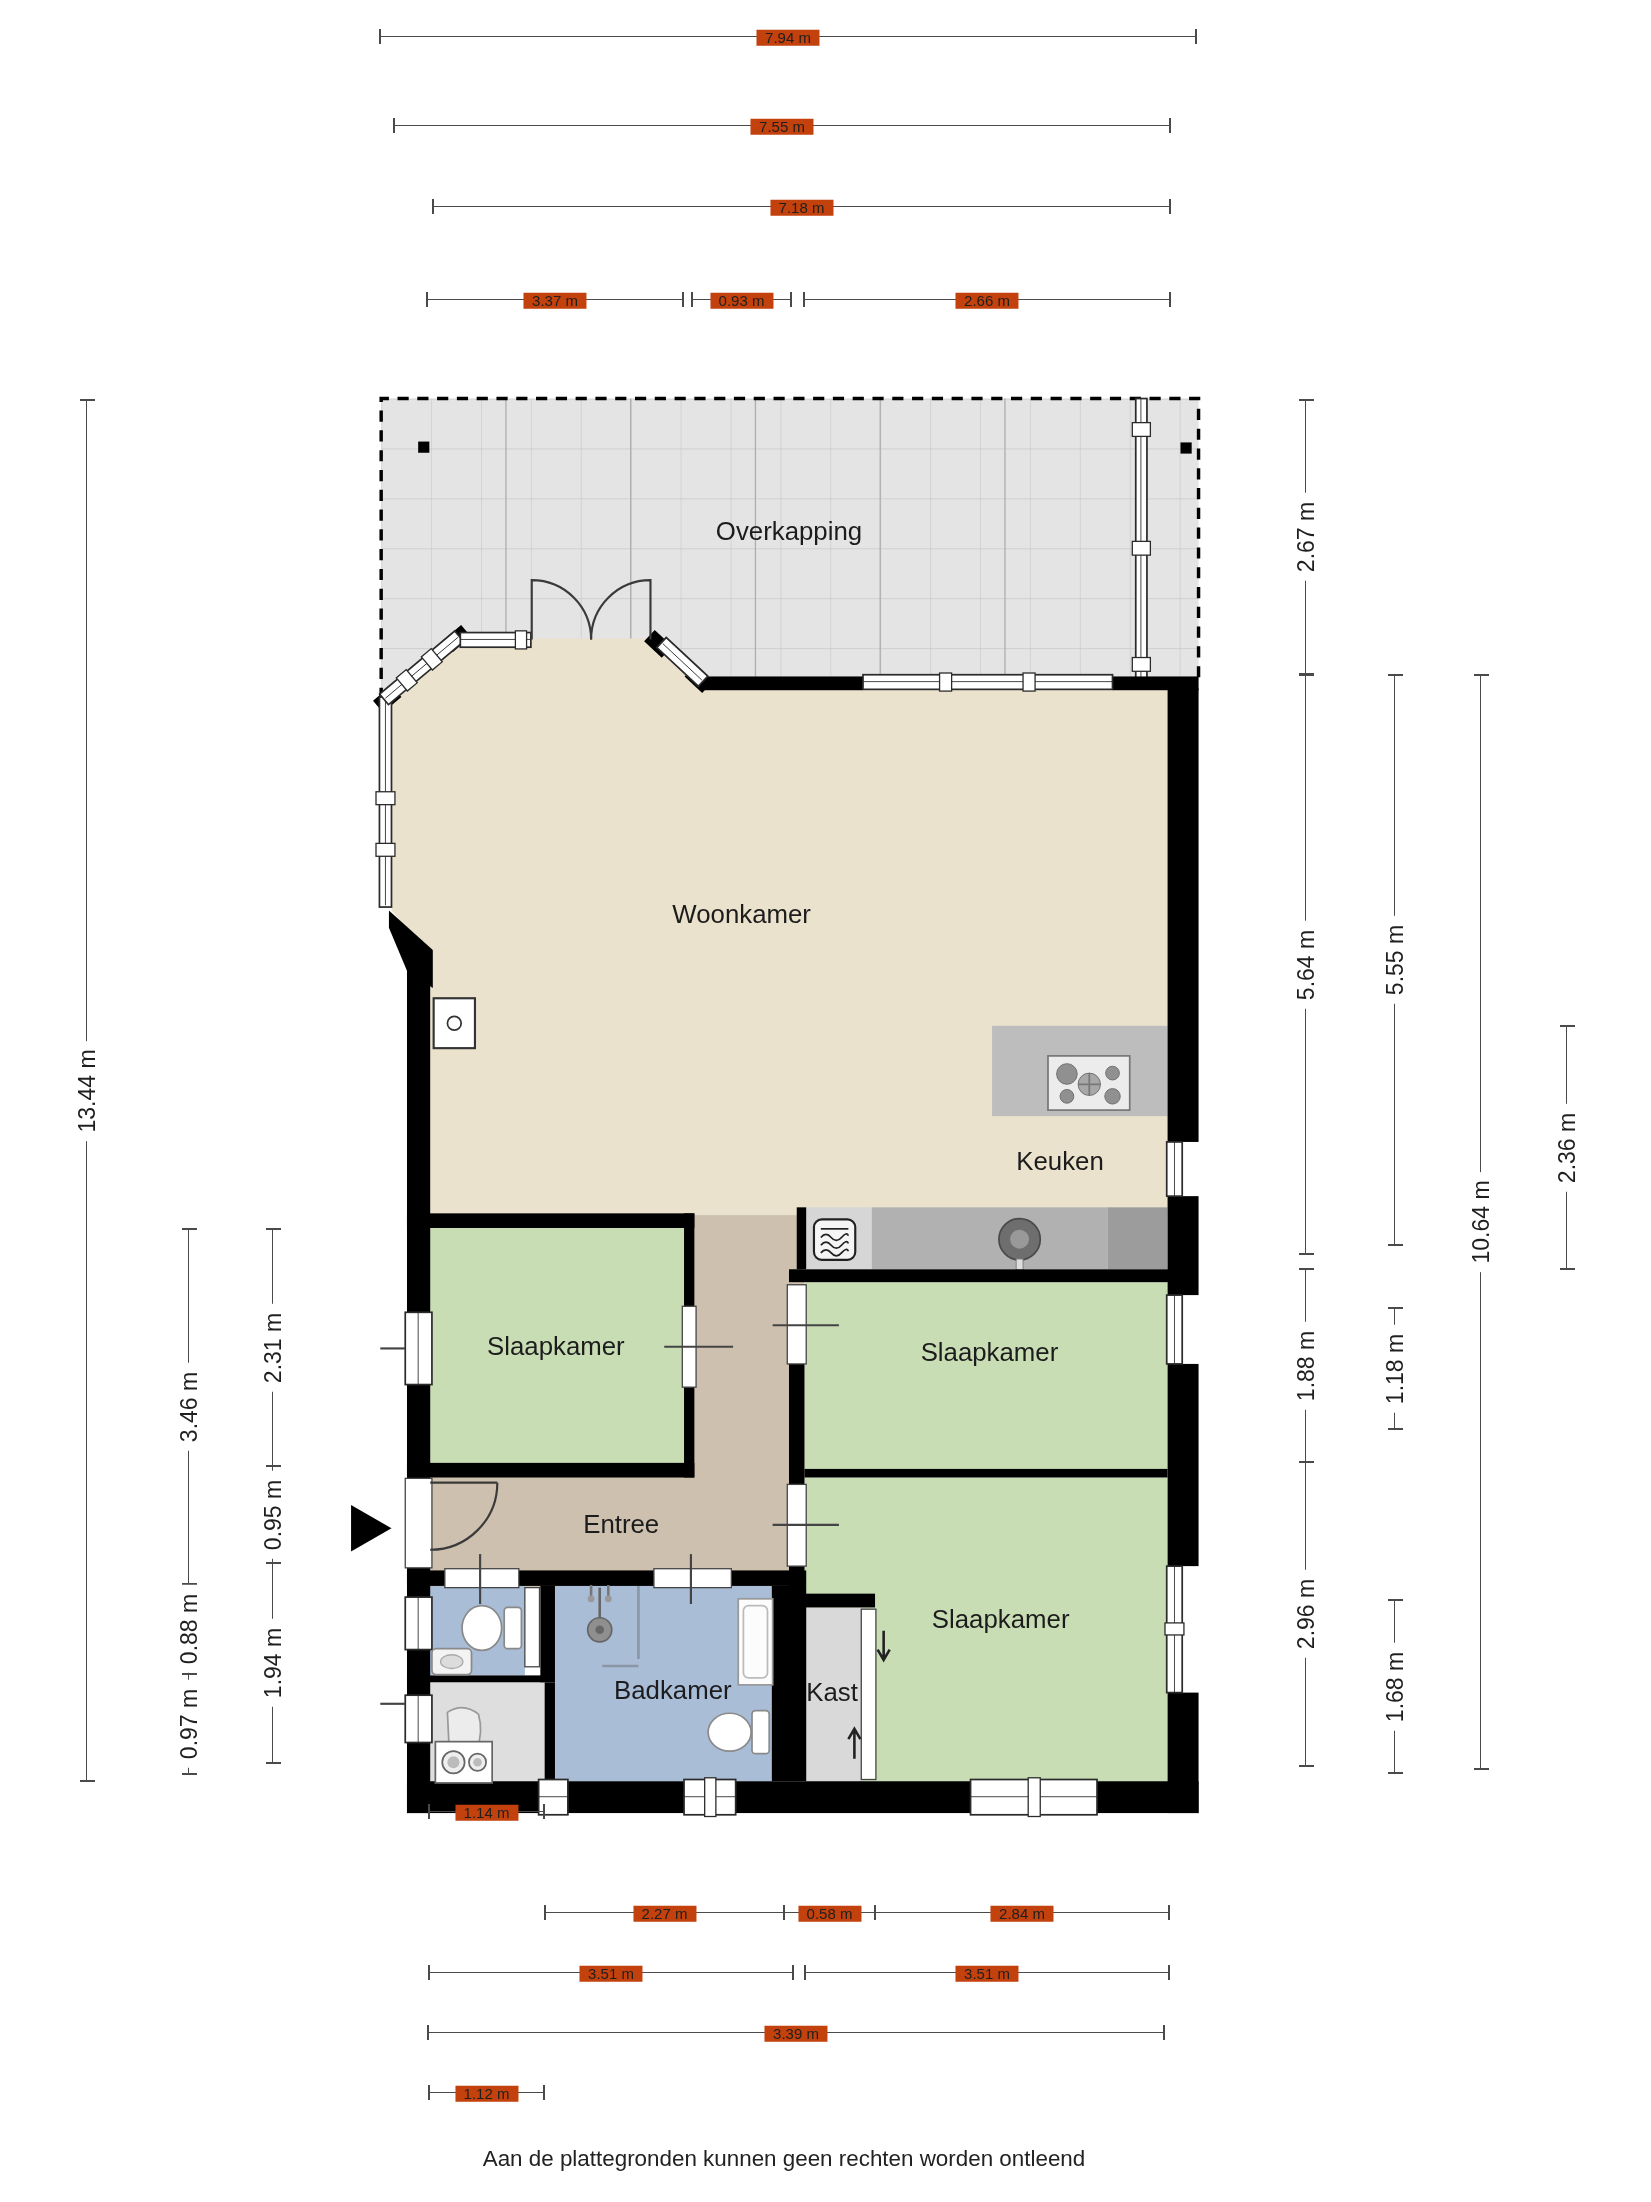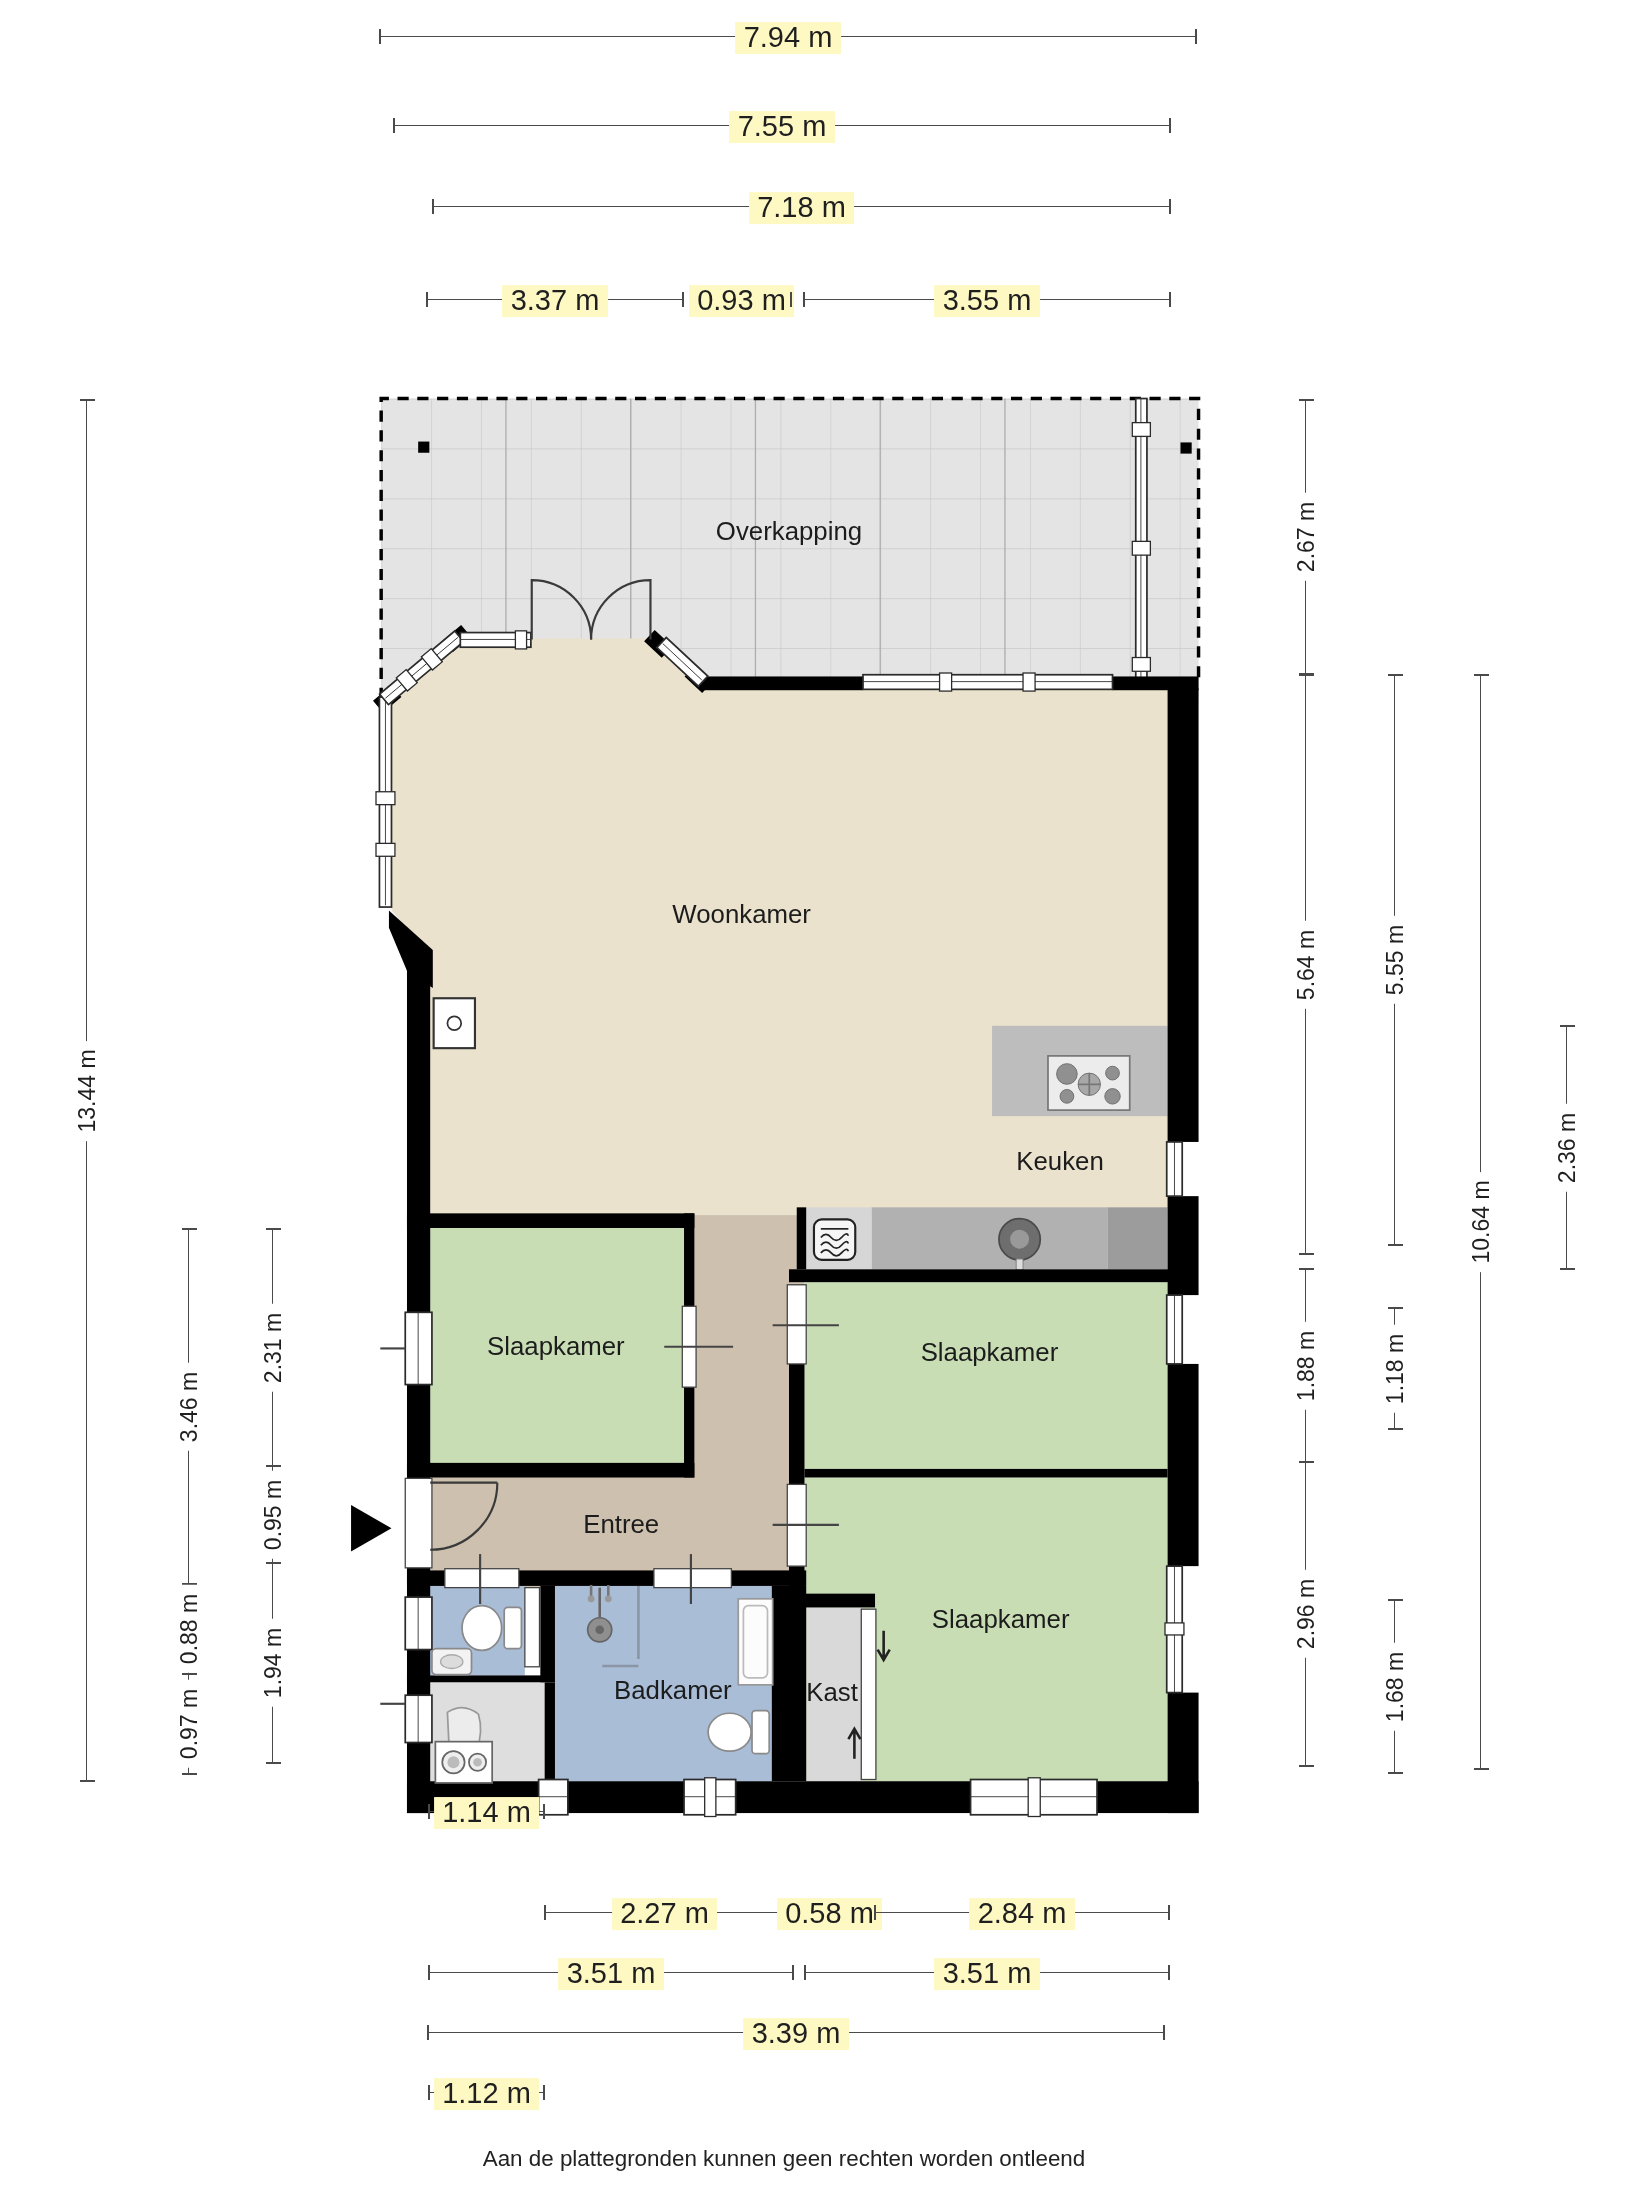--- a/index.html
+++ b/index.html
@@ -9,22 +9,22 @@
   svg.plan text{font-family:"Liberation Sans",sans-serif;fill:#1c1c1c}
 
   
   .dim-h,.dim-v{position:absolute}
   .dim-h{height:0;border-top:1.7px solid #4a4a4a}
   .dim-v{width:0;border-left:1.7px solid #4a4a4a}
   .dim-h::before,.dim-h::after{content:"";position:absolute;top:-7.7px;width:1.7px;height:14.6px;background:#4a4a4a}
   .dim-h::before{left:-0.9px}.dim-h::after{right:-0.9px}
   .dim-v::before,.dim-v::after{content:"";position:absolute;left:-6.9px;width:14.6px;height:1.7px;background:#4a4a4a}
   .dim-v::before{top:-0.9px}.dim-v::after{bottom:-0.9px}
-  .dlab{position:absolute;left:50%;top:0.9px;transform:translate(-50%,-50%);background:#fef9c3;
-        padding:0 8.6px;font-size:29px;white-space:nowrap;line-height:1.1}
+  .dlab{position:absolute;left:50%;top:0.9px;transform:translate(-50%,-50%);background:#c2410c;
+        padding:0 8.6px;font-size:15px;white-space:nowrap;line-height:1.1}
   .dlab-v{position:absolute;left:0.9px;top:50%;transform:translate(-50%,-50%) rotate(-90deg);background:#fff;
         padding:0 8.6px;font-size:23px;white-space:nowrap;line-height:1.1}
   .footer-line{position:absolute;left:0;width:1568px;text-align:center;font-size:22.4px;color:#222}
 </style>
 </head>
 <body>
 
 <div class="canvas">
 
   <svg class="plan" width="1652" height="2203" viewBox="0 0 1920 2560">
@@ -302,21 +302,21 @@
   <div class="dim-h" style="left:433px;top:206px;width:737px">
     <span class="dlab">7.18 m</span>
     </div>
   <div class="dim-h" style="left:427px;top:299px;width:256px">
     <span class="dlab">3.37 m</span>
     </div>
   <div class="dim-h" style="left:692px;top:299px;width:99px">
     <span class="dlab">0.93 m</span>
     </div>
   <div class="dim-h" style="left:804px;top:299px;width:366px">
-    <span class="dlab">3.55 m</span>
+    <span class="dlab">2.66 m</span>
     </div>
 
   <div class="dim-h" style="left:429px;top:1811px;width:115px">
     <span class="dlab">1.14 m</span>
     </div>
   <div class="dim-h" style="left:545px;top:1912px;width:239px">
     <span class="dlab">2.27 m</span>
     </div>
   <div class="dim-h" style="left:784px;top:1912px;width:91px">
     <span class="dlab">0.58 m</span>

